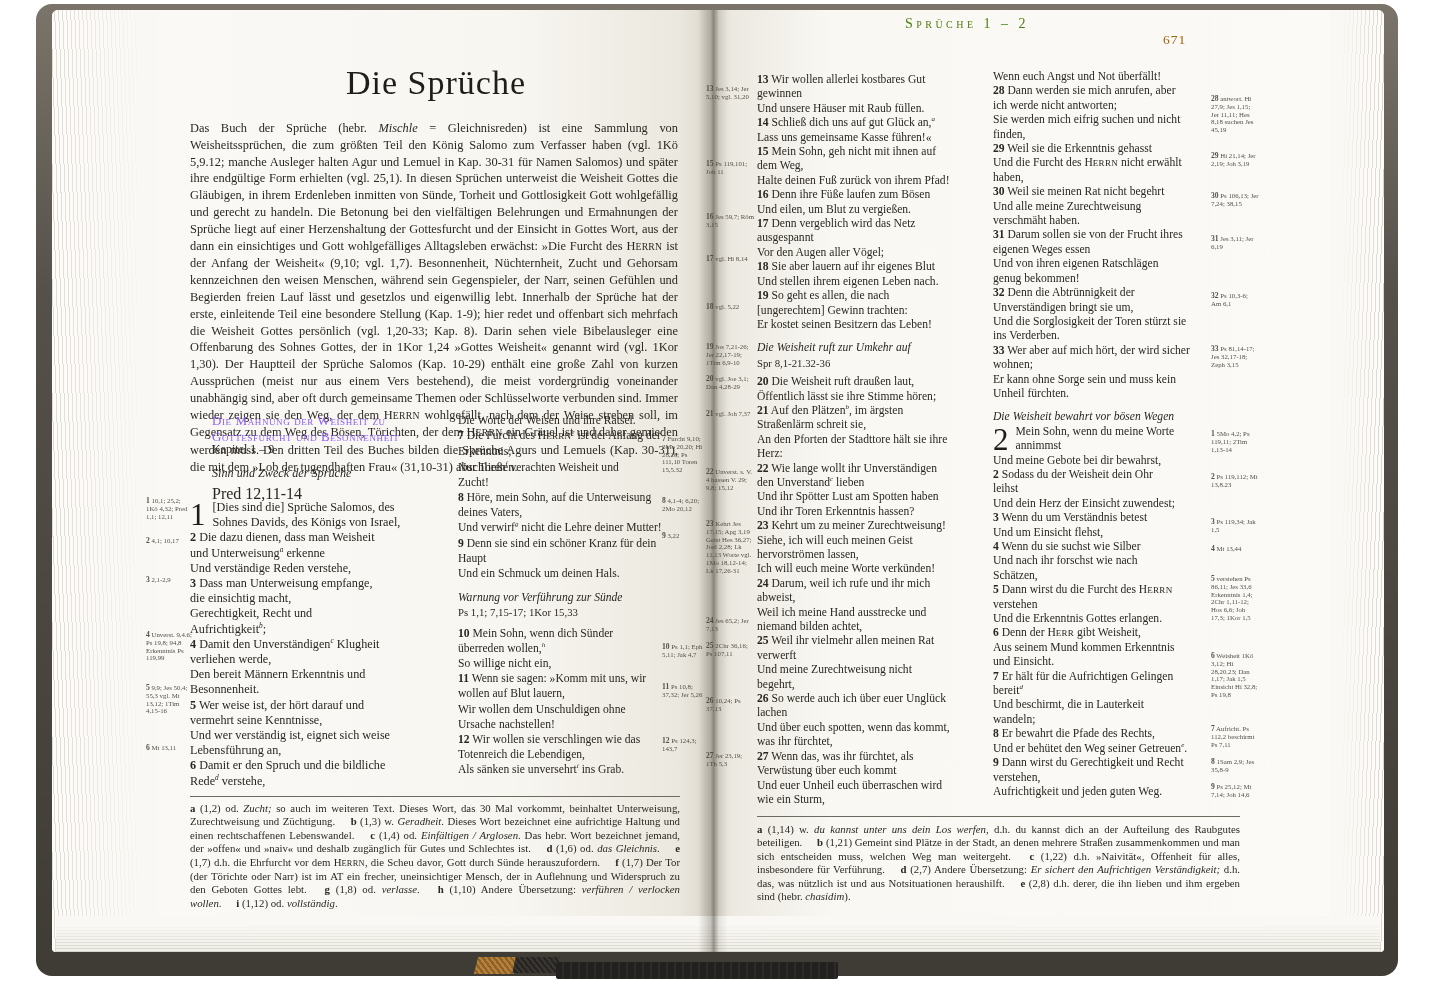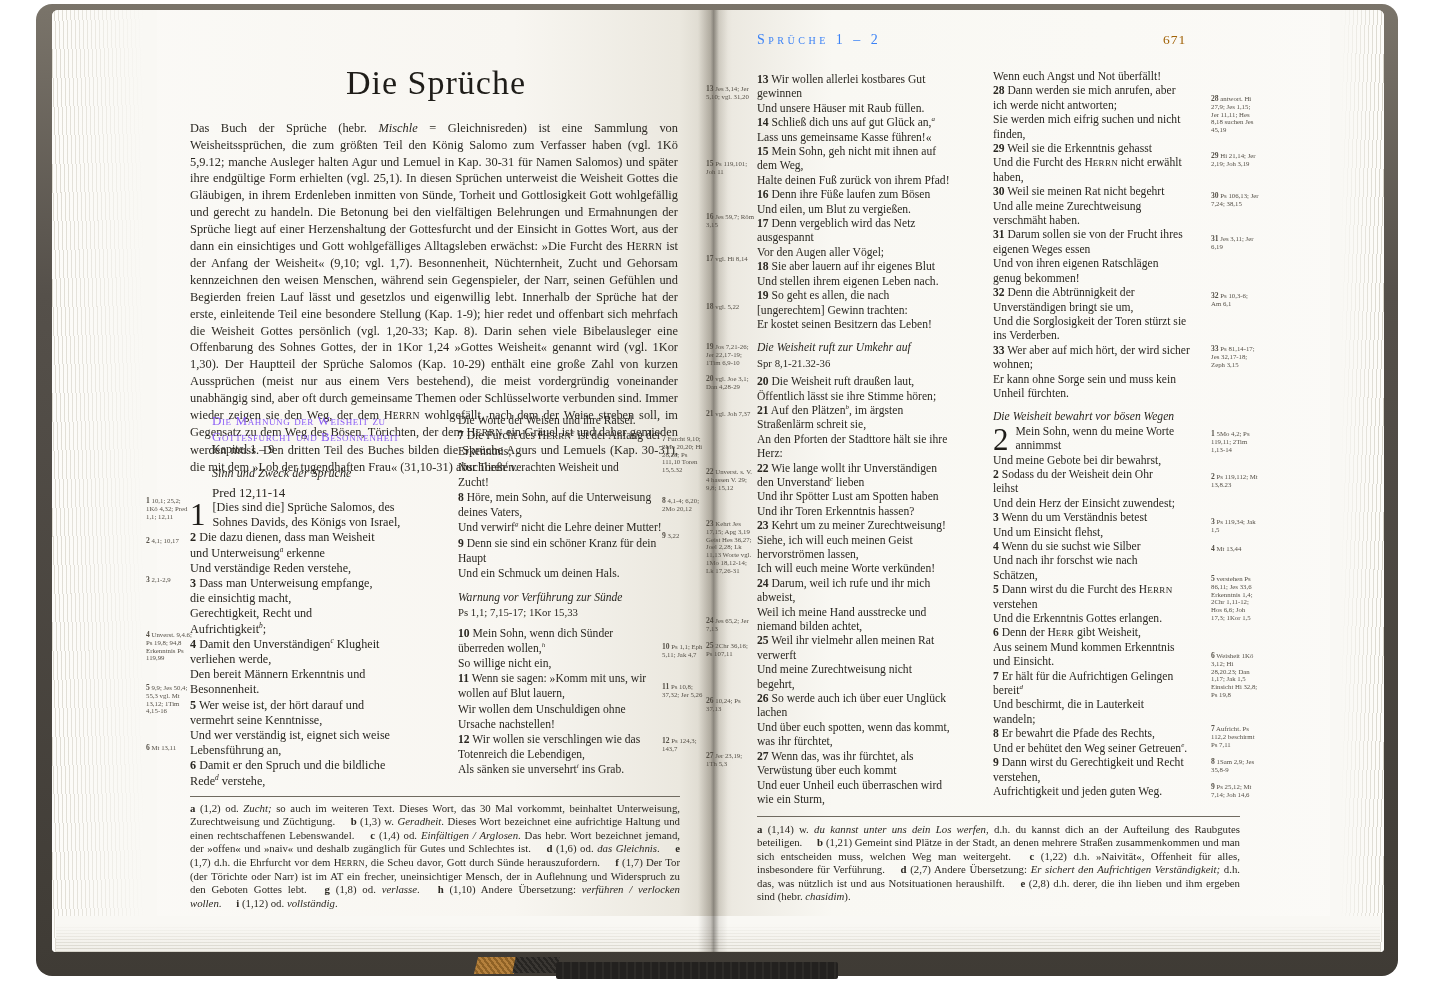--- a/index.html
+++ b/index.html
@@ -31,41 +31,41 @@
          background:repeating-linear-gradient(90deg,var(--ribbon_black,#23211f) 0 6px,#2d2b28 6px 8px);}
   
   .book-title{position:absolute;left:190px;top:64px;width:492px;text-align:center;
          font-size:34px;letter-spacing:1px;color:#1f1d19;}
   .intro{position:absolute;left:190px;top:120px;width:488px;font-size:12.4px;line-height:16.8px;
          text-align:justify;color:#2b2822;}
   .sc-heading{position:absolute;left:212px;top:413px;width:260px;font-variant:small-caps;
          font-size:13px;line-height:15.8px;letter-spacing:.6px;color:#8b5cf6;}
   .kapitel{position:absolute;left:212px;top:442px;font-size:12px;}
   .subhead-abs{position:absolute;left:212px;top:466px;font-size:12.2px;font-style:italic;}
-  .subref-abs{position:absolute;left:212px;top:485px;font-size:13px;}
+  .subref-abs{position:absolute;left:212px;top:485px;font-size:16px;}
   .col{position:absolute;}
   .col .vline{white-space:nowrap;}
   .colL{font-size:12.2px;line-height:15.2px;}
   .colL2{font-size:11.6px;line-height:15.2px;}
   .colR{font-size:11.6px;line-height:14.4px;}
   .subhead{font-style:italic;margin-top:9px;white-space:nowrap;}
   .subref{font-size:.93em;margin-bottom:5px;white-space:nowrap;}
   .dropv{overflow:hidden;}
   .dropnum{float:left;font-size:31px;line-height:27px;padding:1px 7px 0 0;color:#1f1d19;}
   sup{font-size:.6em;font-style:italic;vertical-align:super;line-height:0;}
   .sc{font-size:.78em;letter-spacing:.03em;}
   .mncol{position:absolute;top:0;bottom:0;}
   .mn{position:absolute;width:48px;font-size:6.8px;line-height:7.8px;color:#544f46;}
   .mn b{font-size:7.6px;}
   .rule{position:absolute;height:1px;background:#6f6a60;}
   .fnblock{position:absolute;font-size:10.8px;line-height:13.4px;text-align:justify;color:#2b2822;}
   .fnote{margin-right:12px;}
   .fnote b{font-weight:700;}
-  .rp-header{position:absolute;left:757px;top:32px;width:420px;text-align:left;
-         font-variant:small-caps;font-size:14px;letter-spacing:3.5px;color:#3b82f6;}
+  .rp-header{position:absolute;left:757px;top:16px;width:420px;text-align:center;
+         font-variant:small-caps;font-size:14px;letter-spacing:3.5px;color:#4d7c0f;}
   .rp-pagenum{position:absolute;left:1163px;top:32px;font-size:13.5px;letter-spacing:1px;color:#a16207;}
 </style>
 </head>
 <body>
 
 <div class="stage">
   <div class="cover"></div>
   <div class="pageL"></div>
   <div class="pageR"></div>
   <div class="edge-left"></div>

